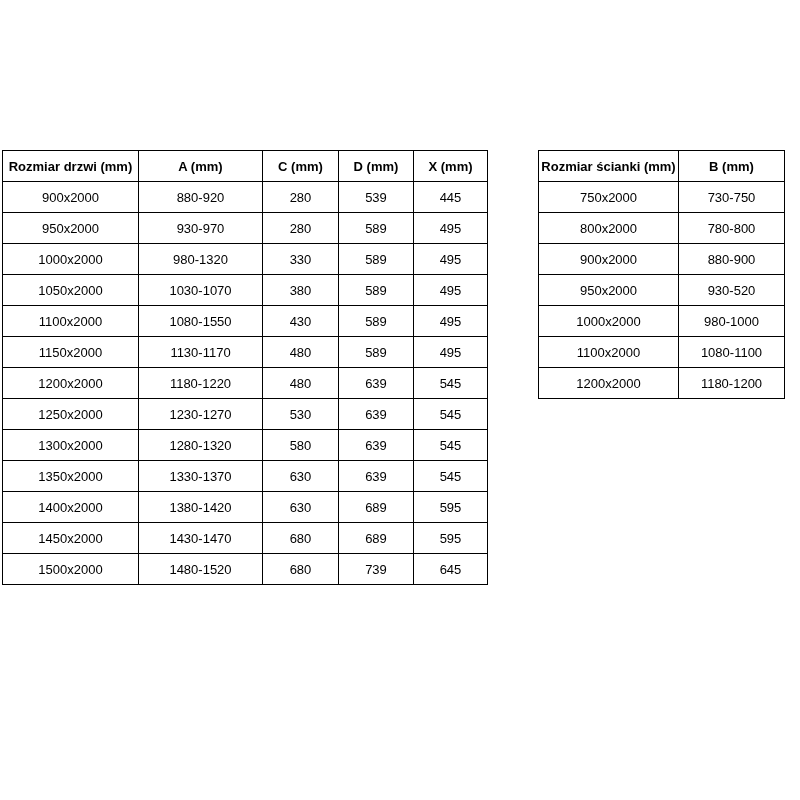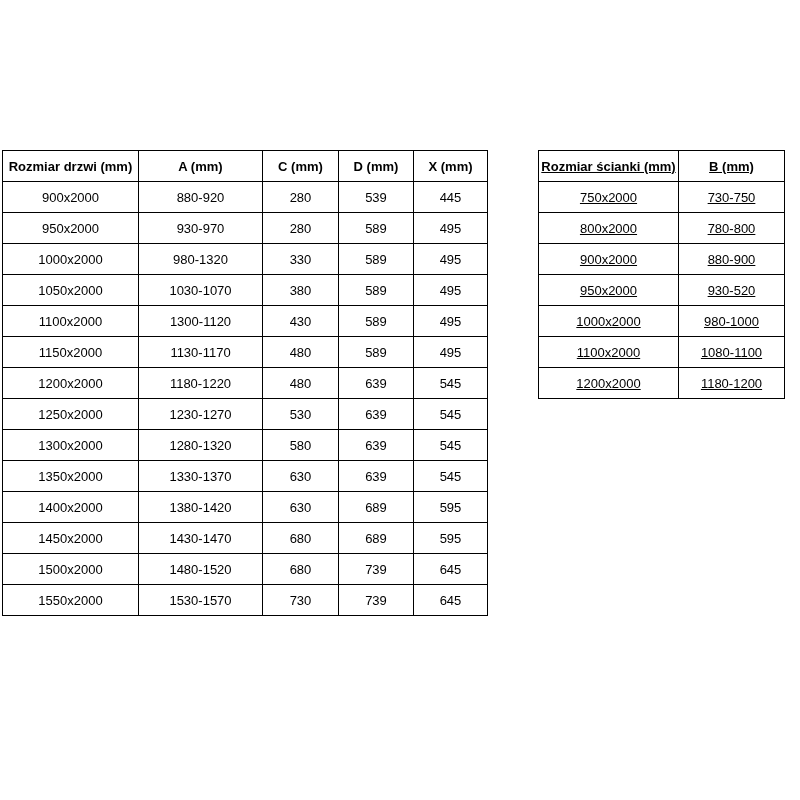--- a/index.html
+++ b/index.html
@@ -37,21 +37,20 @@
   }
   #door-table {
     left: 2px;
     top: 150px;
     width: 485px;
   }
   #wall-table {
     left: 538px;
     top: 150px;
     width: 246px;
-    text-decoration: underline;
   }
 </style>
 </head>
 <body>
 
 <table id="door-table">
   <colgroup>
     <col style="width:136px">
     <col style="width:124px">
     <col style="width:76px">
@@ -91,21 +90,21 @@
       </tr>
       <tr>
         <td>1050x2000</td>
         <td>1030-1070</td>
         <td>380</td>
         <td>589</td>
         <td>495</td>
       </tr>
       <tr>
         <td>1100x2000</td>
-        <td>1300-1120</td>
+        <td>1080-1550</td>
         <td>430</td>
         <td>589</td>
         <td>495</td>
       </tr>
       <tr>
         <td>1150x2000</td>
         <td>1130-1170</td>
         <td>480</td>
         <td>589</td>
         <td>495</td>
@@ -149,27 +148,20 @@
         <td>1450x2000</td>
         <td>1430-1470</td>
         <td>680</td>
         <td>689</td>
         <td>595</td>
       </tr>
       <tr>
         <td>1500x2000</td>
         <td>1480-1520</td>
         <td>680</td>
-        <td>739</td>
-        <td>645</td>
-      </tr>
-      <tr>
-        <td>1550x2000</td>
-        <td>1530-1570</td>
-        <td>730</td>
         <td>739</td>
         <td>645</td>
       </tr>
     </tbody>
 </table>
 
 <table id="wall-table">
   <colgroup>
     <col style="width:140px">
     <col style="width:106px">

